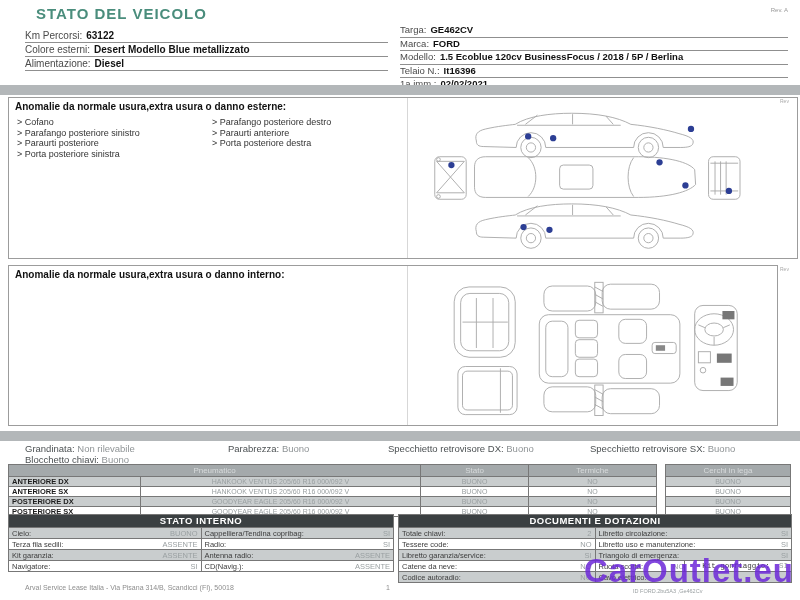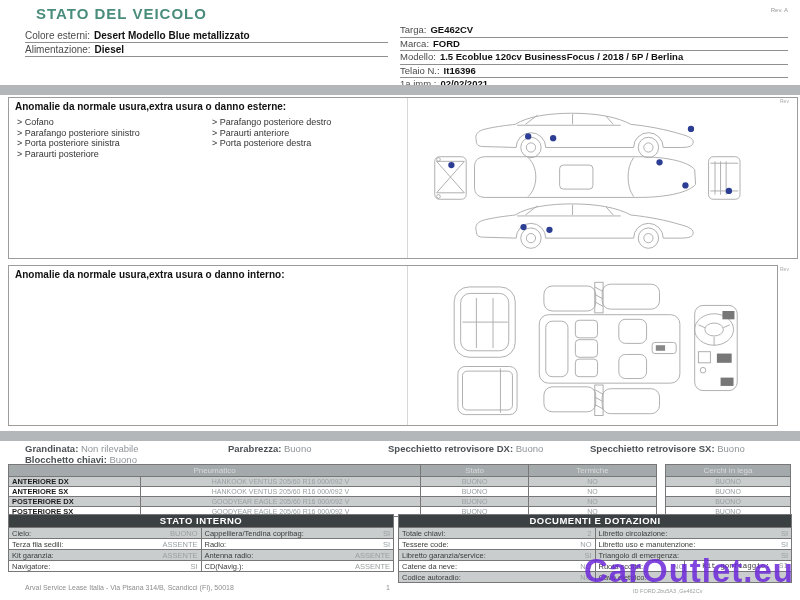--- a/index.html
+++ b/index.html
@@ -29,21 +29,21 @@
   .box-rev1{left:780px;top:98px;} .box-rev2{left:780px;top:266px;}
   .ext-cols{position:absolute;left:8px;top:19px;display:flex;font-size:9px;color:#333;}
   .ext-col1{width:195px;} .ext-col2{width:185px;}
   .ext-item{line-height:10.5px;white-space:nowrap;}
   .ext-item::before{content:">\00a0 ";}
   .diagram{position:absolute;left:402px;top:6px;width:362px;height:148px;}
   .box2 .diagram{top:8px;}
   
   .checks{position:absolute;left:0;top:444px;width:800px;font-size:9.5px;line-height:10.5px;}
   .check{position:absolute;white-space:nowrap;}
-  .check-label{font-weight:bold;color:#4c5153;margin-top:47px;}
+  .check-label{font-weight:normal;color:#4c5153;margin-top:47px;}
   .check-value{color:#8f9496;}
   
   table{border-collapse:collapse;}
   .tyre-table{position:absolute;left:8px;top:464px;width:648px;table-layout:fixed;}
   .cerchi-table{position:absolute;left:665px;top:464px;width:126px;table-layout:fixed;}
   .tyre-table th,.cerchi-table th{background:#a4a9ab;color:#d7dadb;font-weight:normal;
       font-size:8px;height:11px;border:1px solid #777;text-align:center;padding:0;}
   .tyre-table td,.cerchi-table td{border:1px solid #777;height:9px;padding:0 3px;
       font-size:7px;color:#9aa0a2;text-align:center;overflow:hidden;white-space:nowrap;}
   td.pos{font-size:7.5px;font-weight:bold;color:#1d1d1d;text-align:left;}
@@ -72,20 +72,24 @@
 </head>
 <body>
 
 <div class="page">
 
   <div class="title">STATO DEL VEICOLO</div>
   <div class="rev">Rev. A</div>
 
   <div class="info-col info-left">
     <div class="info-row">
+      <span class="info-label">Km Percorsi:</span>
+      <span class="info-value">63122</span>
+    </div>
+    <div class="info-row">
       <span class="info-label">Colore esterni:</span>
       <span class="info-value">Desert Modello Blue metallizzato</span>
     </div>
     <div class="info-row">
       <span class="info-label">Alimentazione:</span>
       <span class="info-value">Diesel</span>
     </div>
   </div>
 
   <div class="info-col info-right">
@@ -113,22 +117,22 @@
 
   <div class="graybar bar1"></div>
 
   <div class="box box1">
     <div class="box-heading">Anomalie da normale usura,extra usura o danno esterne:</div>
     <div class="box-divider"></div>
     <div class="ext-cols">
       <div class="ext-col1">
         <div class="ext-item">Cofano</div>
         <div class="ext-item">Parafango posteriore sinistro</div>
+        <div class="ext-item">Paraurti posteriore</div>
         <div class="ext-item">Porta posteriore sinistra</div>
-        <div class="ext-item">Paraurti posteriore</div>
       </div>
       <div class="ext-col2">
         <div class="ext-item">Parafango posteriore destro</div>
         <div class="ext-item">Paraurti anteriore</div>
         <div class="ext-item">Porta posteriore destra</div>
       </div>
     </div>
 
     <svg class="diagram" viewBox="0 0 370 160" xmlns="http://www.w3.org/2000/svg">
       <g stroke="#a9a9a9" fill="none" stroke-width="1">

